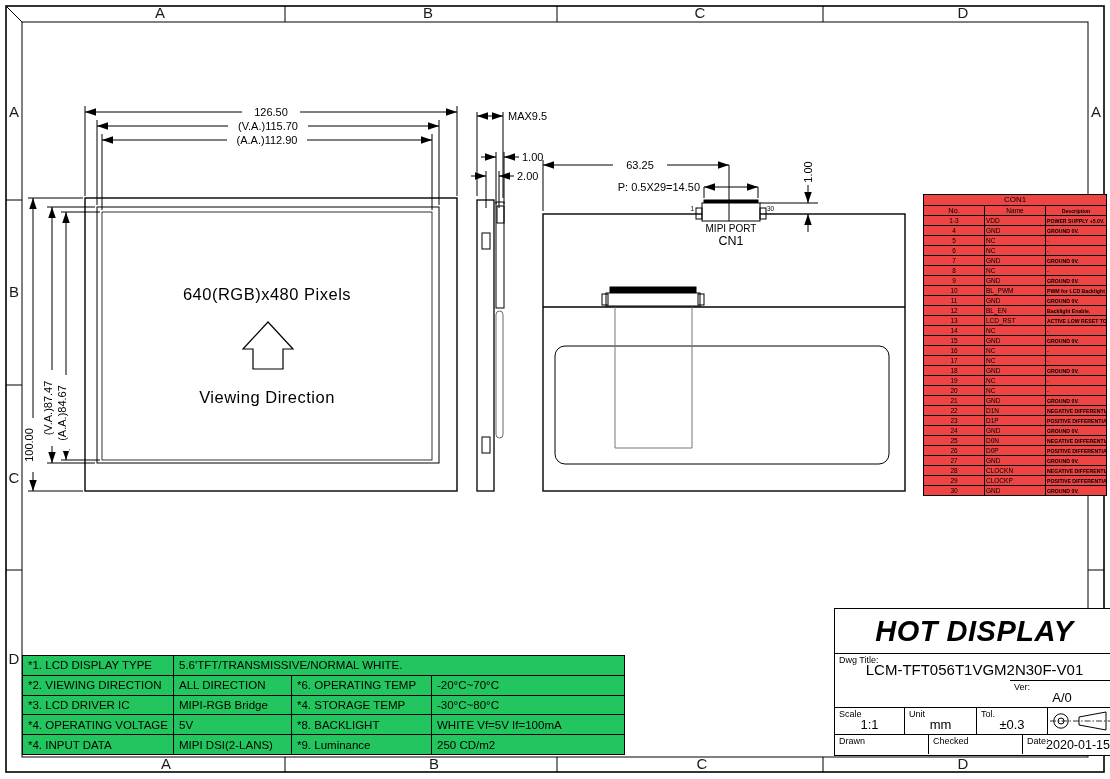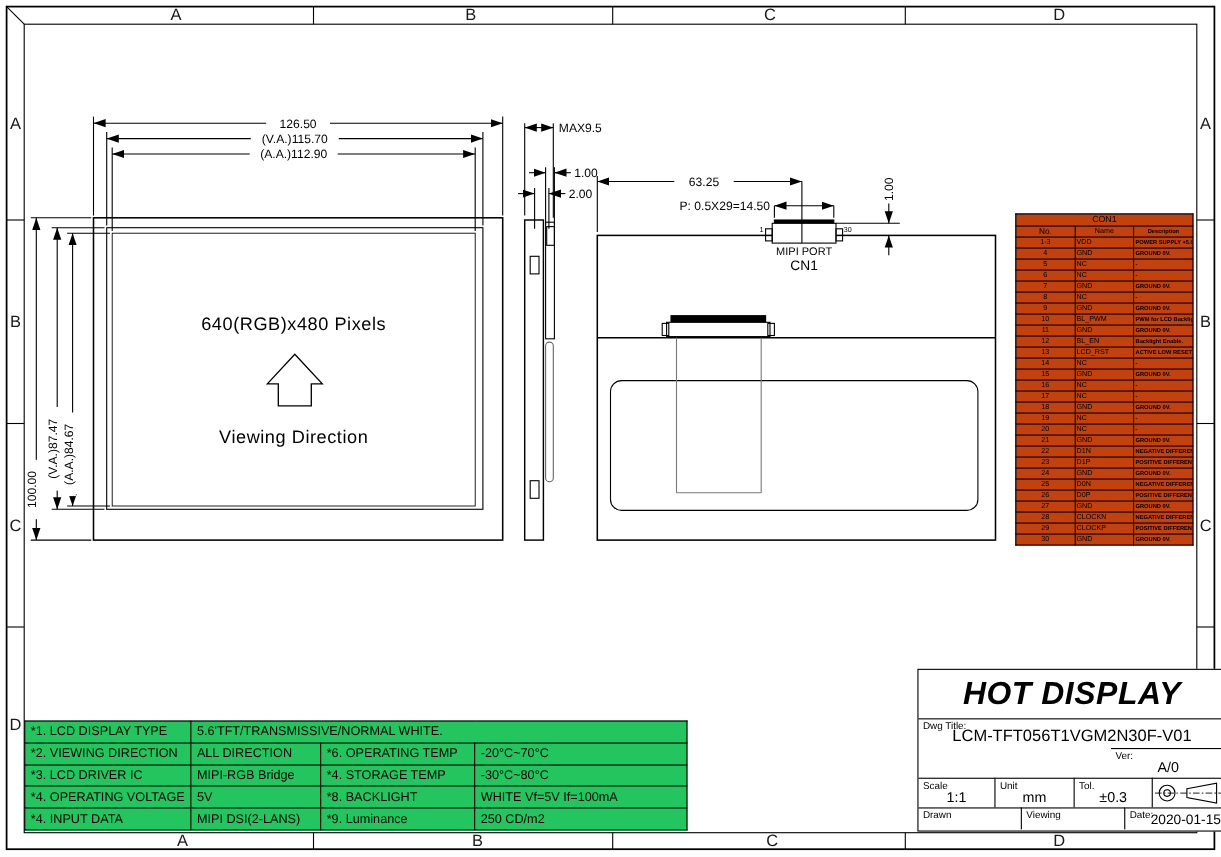--- a/index.html
+++ b/index.html
@@ -8,22 +8,22 @@
   svg{position:absolute;left:0;top:0;}
   svg text{font-family:"Liberation Sans",sans-serif;fill:#000;}
   .zone{font-size:15px;fill:#1a1a1a;}
   .dim{font-size:11px;}
   .big{font-size:16.5px;letter-spacing:0.5px;}
   .tiny{font-size:6.5px;}
   .mid{font-size:10px;}
   .cn1{font-size:12.5px;}
 
   
-  #pin-table{position:absolute;left:923px;top:194px;width:162px;border-collapse:collapse;
-             table-layout:fixed;background:#c2410c;border:1.5px solid #000;}
+  #pin-table{position:absolute;left:923px;top:194px;width:184px;border-collapse:collapse;
+             table-layout:fixed;background:#ef4444;border:1.5px solid #000;}
   #pin-table td{border:1px solid #000;height:9px;line-height:8px;padding:0 1px;
                 overflow:hidden;white-space:nowrap;font-size:6.5px;}
   #pin-table td.pt-title{text-align:center;font-size:8px;height:10px;}
   #pin-table td.pt-h{text-align:center;font-size:7.5px;}
   #pin-table td.c0{text-align:center;}
   #pin-table td.c1{font-size:6.5px;}
   #pin-table td.c2{font-size:5.2px;font-weight:bold;}
 
   
   #spec-table{position:absolute;left:22px;top:655px;width:602px;border-collapse:collapse;
@@ -436,21 +436,21 @@
       <line x1="2" y1="13" x2="64" y2="13" stroke="#000" stroke-width="0.8" stroke-dasharray="6 2 1.5 2"></line>
       <circle cx="13" cy="13" r="7.2" fill="none" stroke="#000"></circle>
       <circle cx="13" cy="13" r="3" fill="none" stroke="#000"></circle>
       <polygon points="31,9 58,4 58,22 31,17" fill="none" stroke="#000"></polygon>
     </svg>
   </div>
   <div class="tb-cell bt br" style="left:0;top:125px;width:94px;height:20px;">
     <span class="tb-label">Drawn</span>
   </div>
   <div class="tb-cell bt br" style="left:94px;top:125px;width:94px;height:20px;">
-    <span class="tb-label">Viewing</span>
+    <span class="tb-label">Checked</span>
   </div>
   <div class="tb-cell bt" id="tb-date" style="left:188px;top:125px;width:91px;height:20px;">
     <span class="tb-label">Date:</span>
     <span class="tb-value">2020-01-15</span>
   </div>
 </div>
 
 </div>
 
 </body></html>

